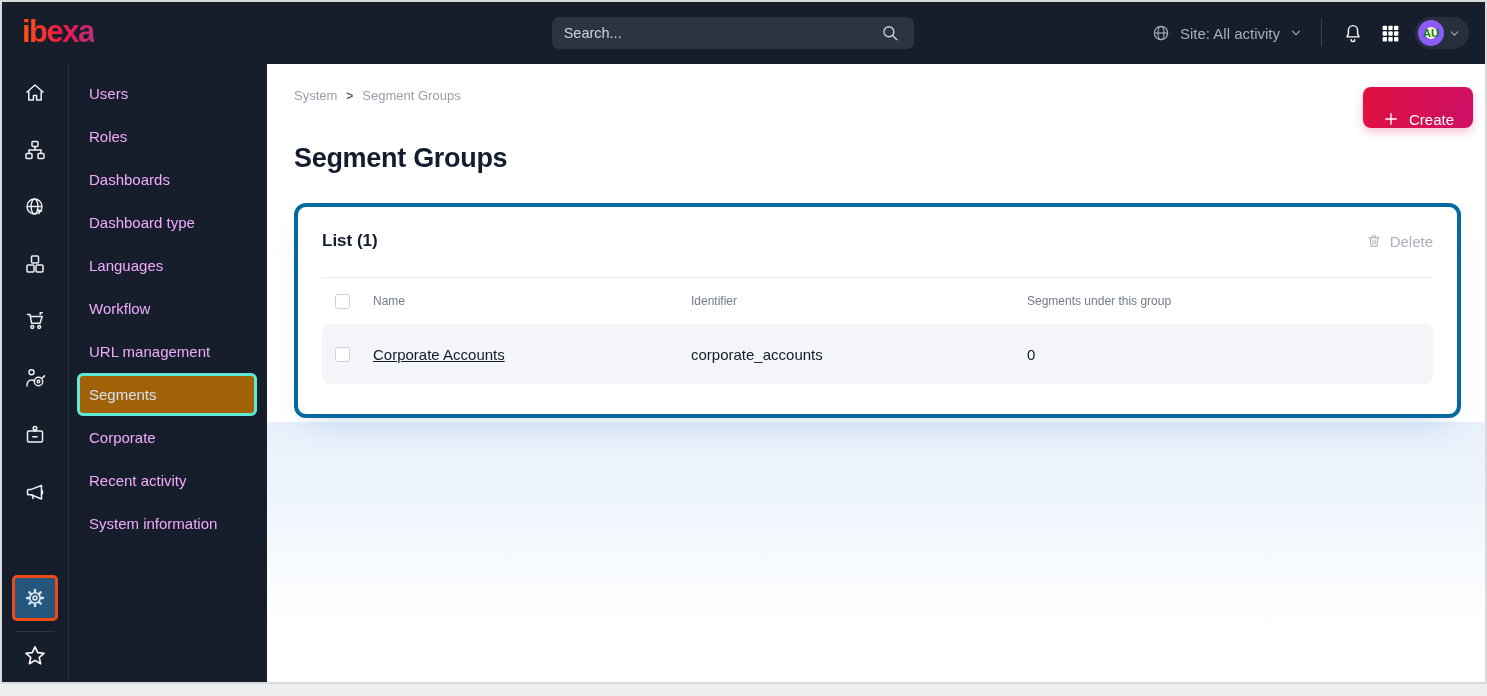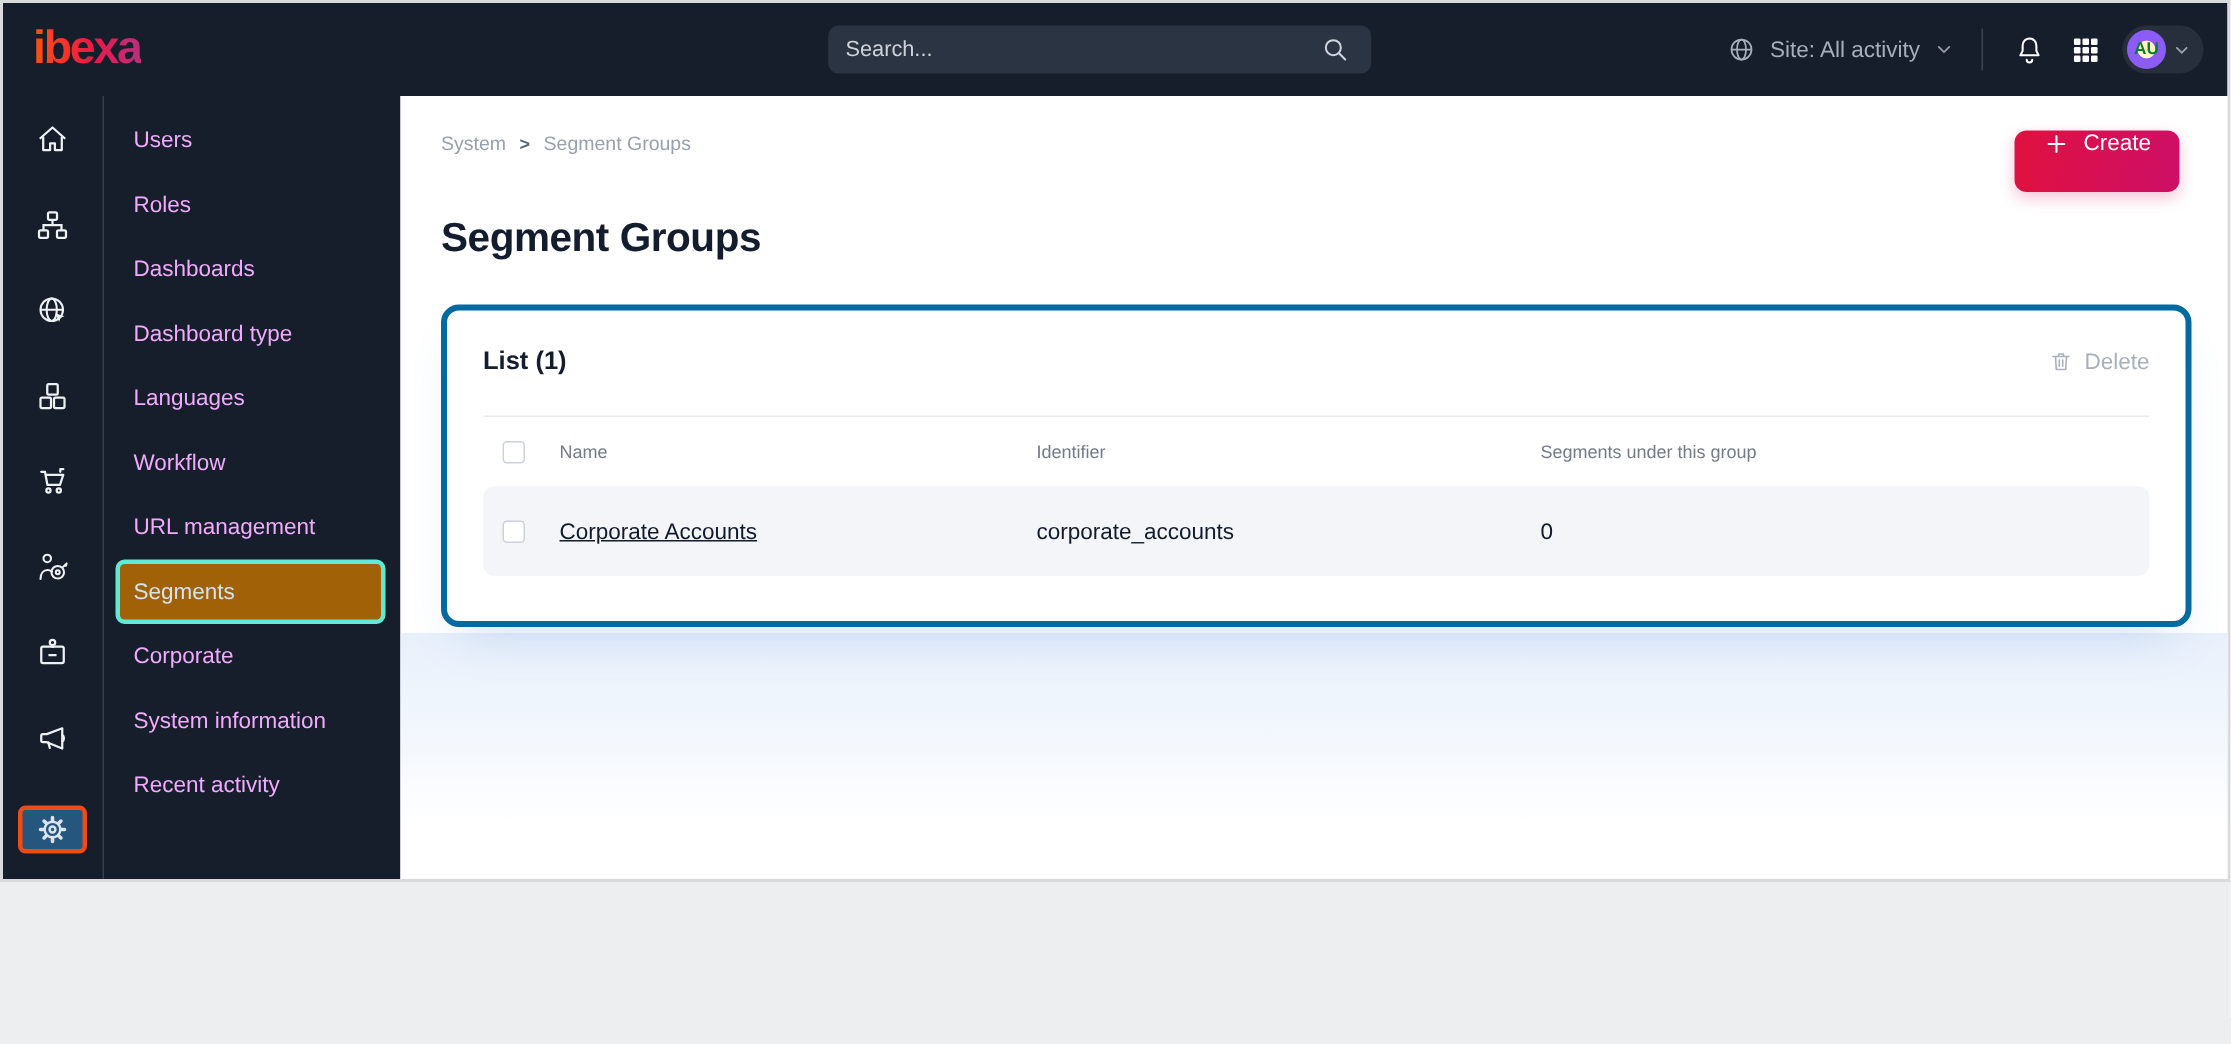--- a/index.html
+++ b/index.html
@@ -1,20 +1,20 @@
 <!DOCTYPE html>
 <html><head>
 <meta charset="utf-8">
 <style>
   * { margin:0; padding:0; box-sizing:border-box; }
   html,body { background:#eceef0; }
   body { font-family:"Liberation Sans", sans-serif; }
 
   .page{
-    width:1487px; height:588px; border:2px solid #d9dadc; background:#fff;
+    width:1487px; height:684px; border:2px solid #d9dadc; background:#fff;
     display:flex; flex-direction:column; overflow:hidden; position:relative;
   }
 
   
   .topbar{
     flex:0 0 62px; background:#171e2b; display:flex; align-items:center;
     padding:0 16px 0 20px; position:relative; z-index:5;
   }
   .logo{
     font-size:31px; font-weight:bold; letter-spacing:-1.5px; line-height:1;
@@ -80,25 +80,25 @@
   }
   .content-inner{ position:relative; height:100%; padding:24px 24px 0 27px; }
 
   .breadcrumb{ display:flex; align-items:center; gap:9px; font-size:13px; color:#98a0ac; }
   .crumb-link{ cursor:pointer; }
   .crumb-sep{ color:#5a6472; font-weight:bold; font-size:12px; }
 
   .page-title{ margin-top:40px; font-size:27px; font-weight:bold; color:#131d2e; letter-spacing:-0.3px; }
 
   .create-btn{
-    position:absolute; top:23px; right:32px; height:41px; padding:0 19px;
+    position:absolute; top:23px; right:12px; height:41px; padding:0 19px;
     border:none; border-radius:8px; cursor:pointer;
     background:linear-gradient(97deg,#e01140,#cd0f66);
     color:#fff; font-size:15px; font-family:inherit;
-    display:flex; align-items:flex-start; gap:9px;
+    display:flex; align-items:flex-end; gap:9px;
     box-shadow:0 4px 10px rgba(210,16,90,.25);
   }
 
   .card{
     margin-top:29px; width:100%; height:215px; background:#fff;
     border:4px solid #0369a1; border-radius:12px; padding:24px;
     box-shadow:0 18px 30px -14px rgba(100,140,210,.28);
     position:relative; z-index:1;
   }
   .card-head{ display:flex; align-items:center; }
@@ -299,22 +299,22 @@
     <nav class="menubar">
       <div class="menu-item">Users</div>
       <div class="menu-item">Roles</div>
       <div class="menu-item">Dashboards</div>
       <div class="menu-item">Dashboard type</div>
       <div class="menu-item">Languages</div>
       <div class="menu-item">Workflow</div>
       <div class="menu-item">URL management</div>
       <div class="menu-item selected">Segments</div>
       <div class="menu-item">Corporate</div>
+      <div class="menu-item">Recent activity</div>
       <div class="menu-item">System information</div>
-      <div class="menu-item">Recent activity</div>
     </nav>
 
     <main class="content">
       <div class="glow"></div>
       <div class="content-inner">
 
         <div class="breadcrumb">
           <span class="crumb-link">System</span>
           <span class="crumb-sep">&gt;</span>
           <span>Segment Groups</span>

